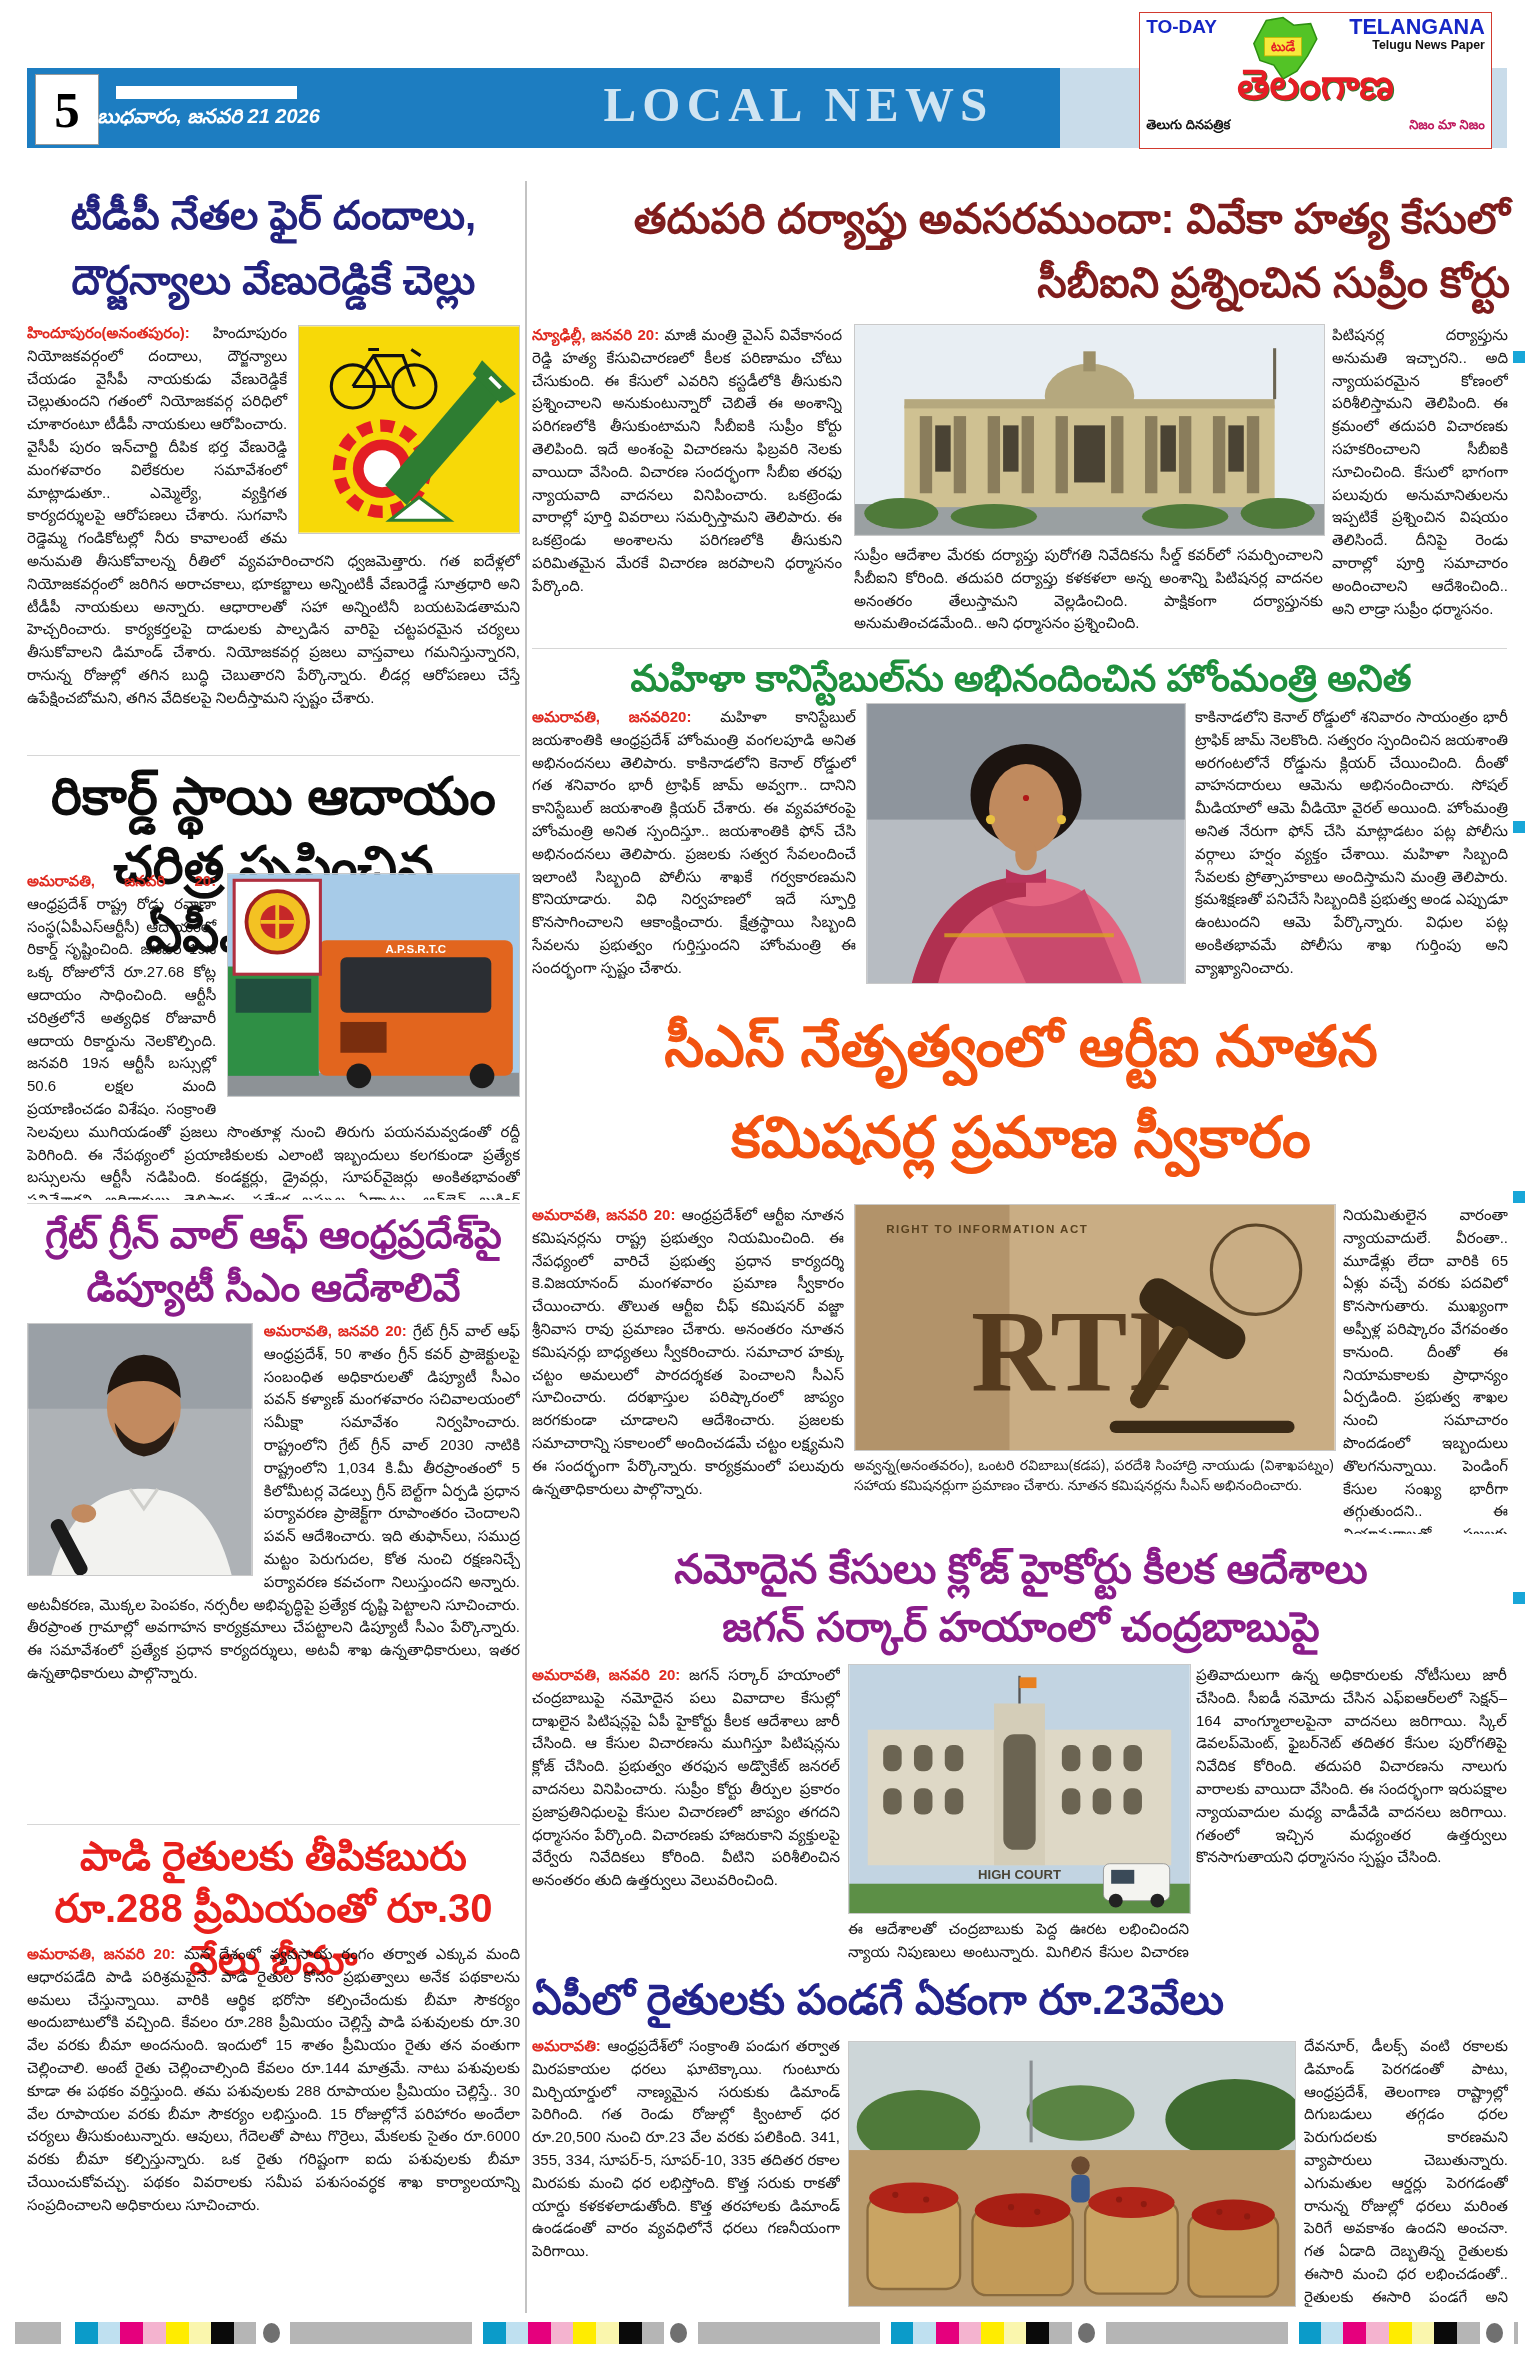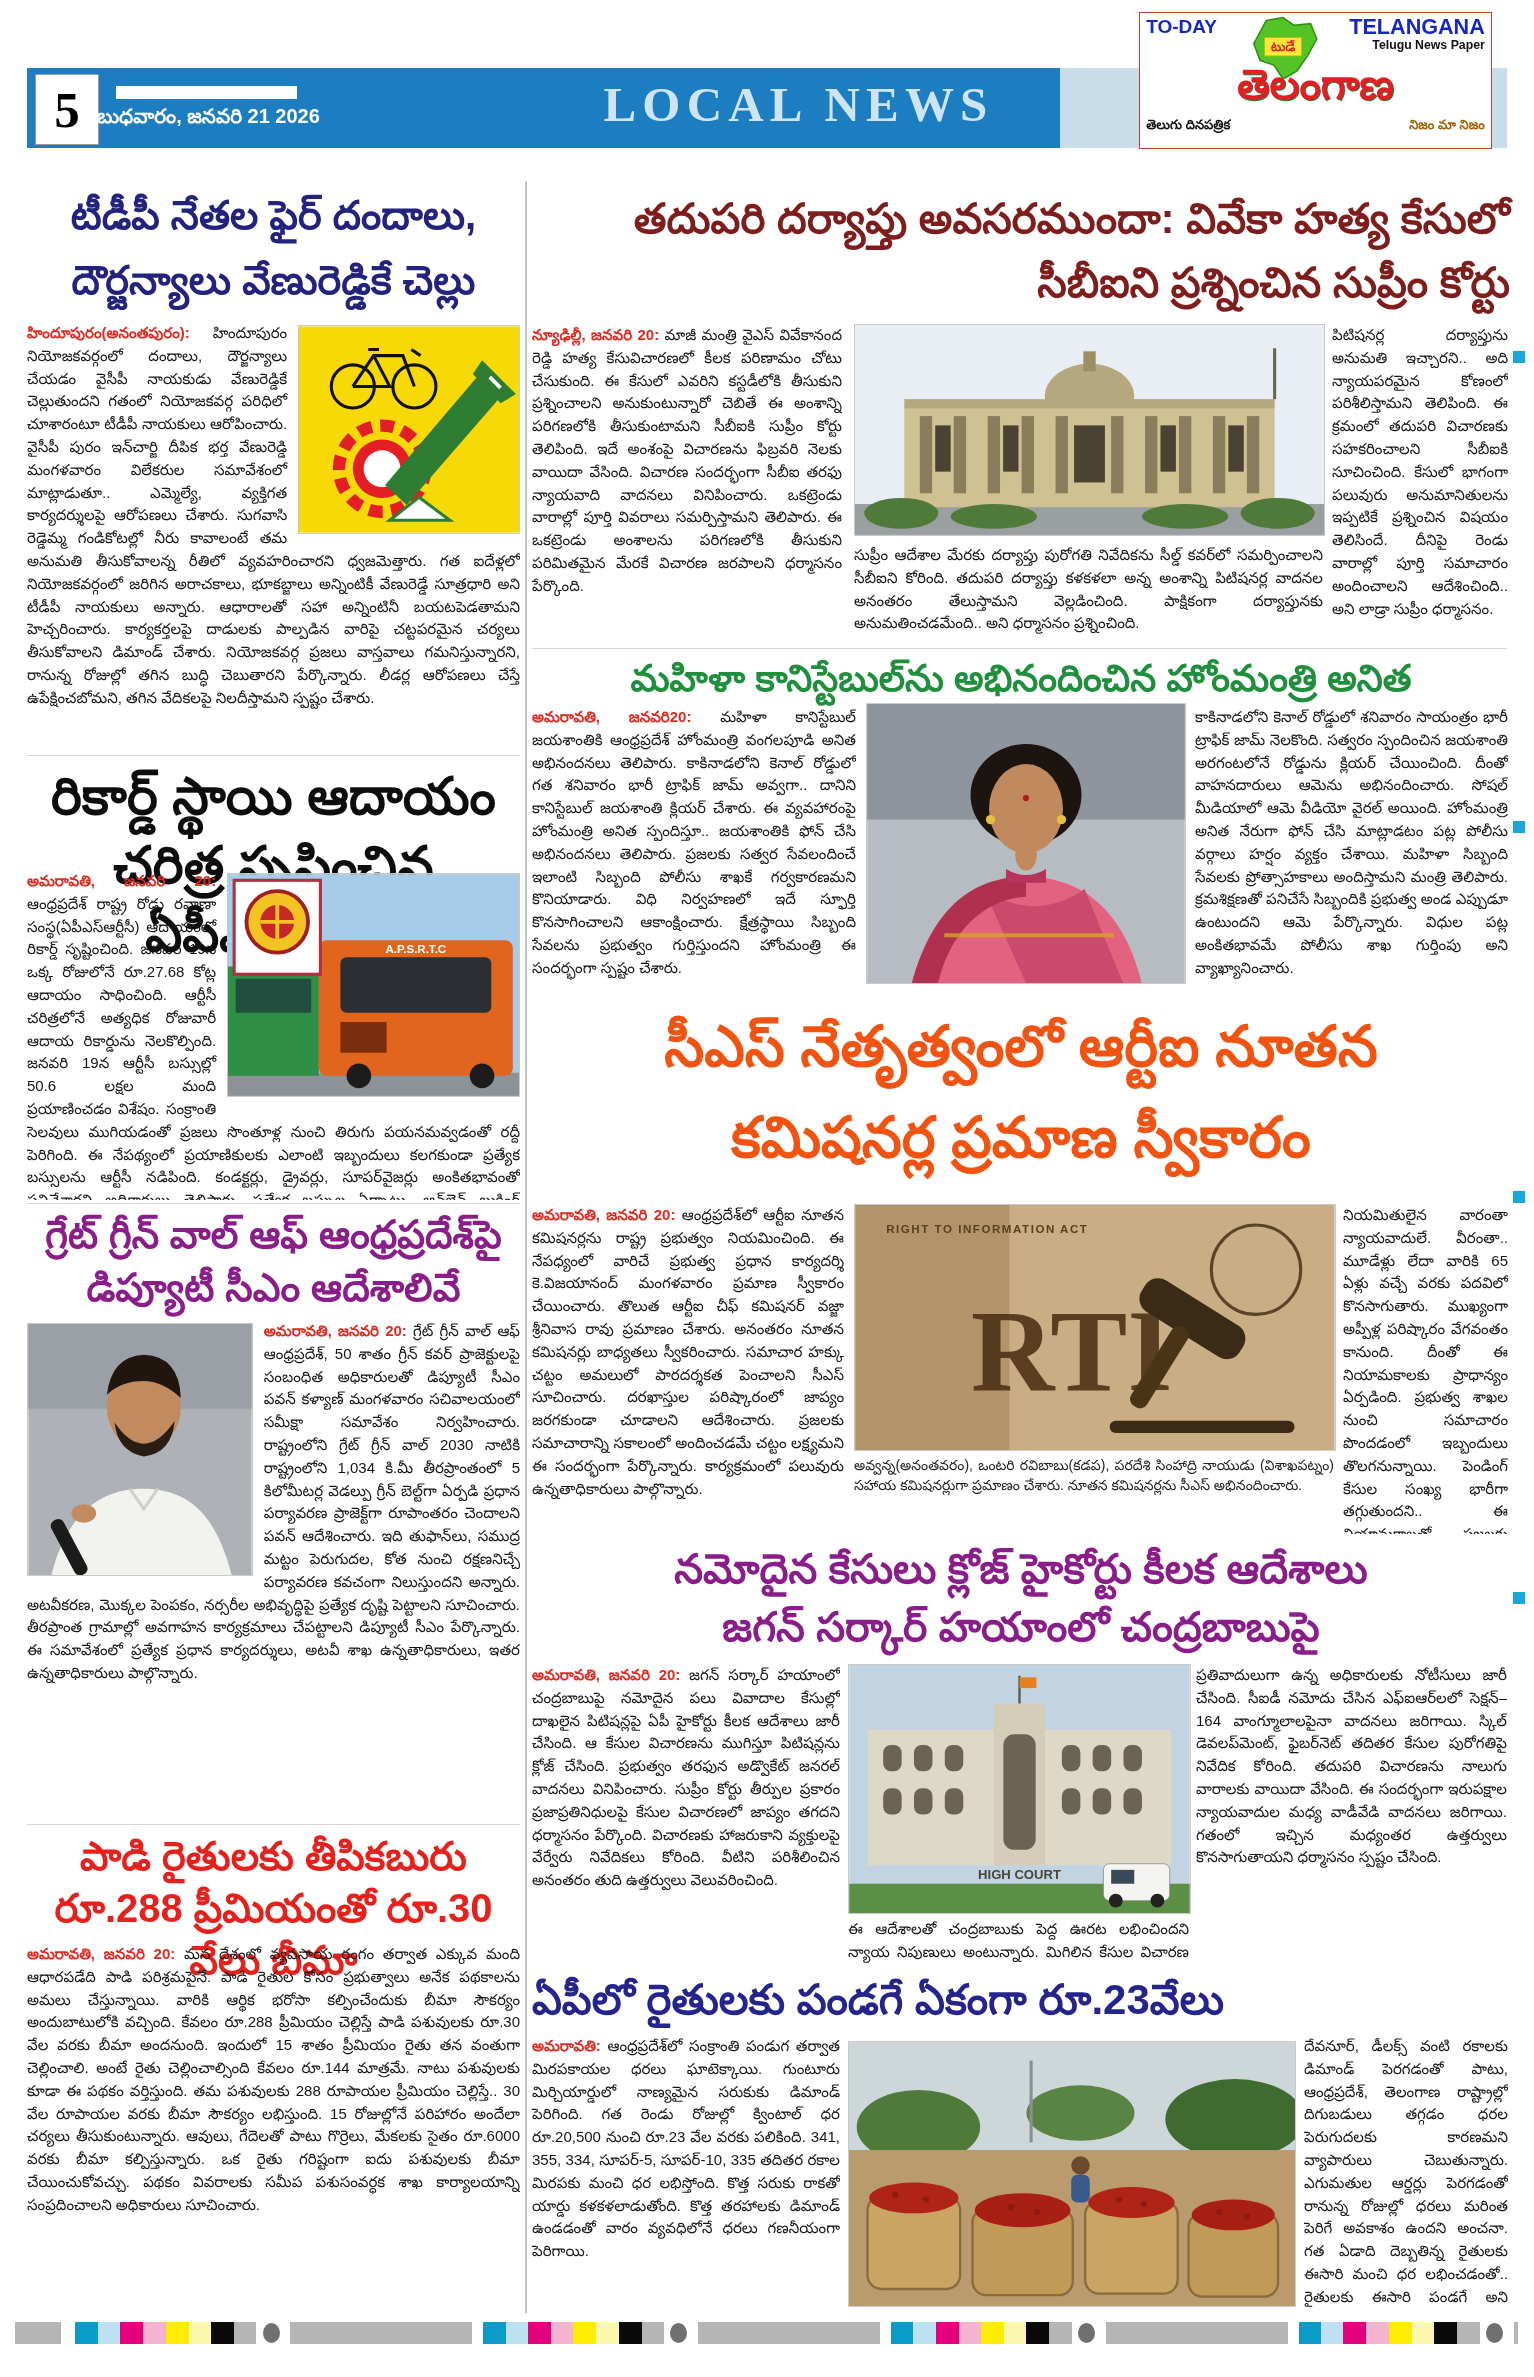--- a/index.html
+++ b/index.html
@@ -7,35 +7,35 @@
         font-family:"Liberation Sans",sans-serif;color:#111;}
   .abs{position:absolute;}
   
   .hdr-light{position:absolute;left:27px;top:68px;width:1480px;height:80px;background:#c9dcea;}
   .hdr-blue{position:absolute;left:27px;top:68px;width:1033px;height:80px;background:#1d7dc1;}
   .pagenum-box{position:absolute;left:35px;top:74px;width:62px;height:69px;background:#fff;
                border:1.5px solid #9a9a9a;display:flex;align-items:center;justify-content:center;}
   .pagenum{font-family:"Liberation Serif",serif;font-weight:bold;font-size:51px;color:#000;}
   .hdr-strip{position:absolute;left:116px;top:86px;width:181px;height:13px;background:#fff;}
   .hdr-date{position:absolute;left:93px;top:105px;width:231px;text-align:center;color:#fff;
-            font-weight:bold;font-size:20px;}
+            font-weight:bold;font-size:20px;font-style:italic;}
   .local-news{position:absolute;left:540px;top:76px;width:517px;text-align:center;
               font-family:"Liberation Serif",serif;font-size:49px;letter-spacing:6.2px;
               color:#cfe4f2;font-weight:bold;}
   .logo-box{position:absolute;left:1139px;top:12.3px;width:353px;height:137px;background:#fff;
             border:1.5px solid #d23a2e;box-sizing:border-box;padding:3.1px 6.2px;}
   .logo-row{display:flex;justify-content:space-between;align-items:flex-start;}
   .logo-today{color:#1526c6;font-weight:bold;font-size:19px;}
   .logo-tg{color:#1526c6;font-weight:bold;font-size:21.6px;text-align:right;line-height:1;}
   .logo-sub{color:#111;font-weight:bold;font-size:12.3px;text-align:right;}
   .logo-script{color:#e51d25;font-weight:bold;font-size:42px;text-align:center;margin-top:-21.6px;
                text-shadow:0.8px 0.8px 0 #2e7d32;}
   .logo-bot{display:flex;justify-content:space-between;font-size:13px;margin-top:-1.5px;}
   .logo-bot-l{color:#111;font-weight:bold;}
-  .logo-bot-r{color:#a16207;font-weight:bold;}
+  .logo-bot-r{color:#be185d;font-weight:bold;}
   
   .headline{position:absolute;font-weight:bold;text-align:center;line-height:1.45;}
   .hl-navy{color:#23237f;} .hl-black{color:#0d0d0d;} .hl-purple{color:#8a1d8a;}
   .hl-red{color:#e8201c;} .hl-teal{color:#7f1d1d;text-align:right;} .hl-green{color:#1f8f3d;}
   .hl-orange{color:#f25310;} .hl-navy2{color:#24248c;}
   
   .body-text{font-size:15px;line-height:1.52;text-align:justify;color:#141414;overflow:hidden;}
   .dateline{color:#e02a20;font-weight:bold;}
   .img-r{float:right;margin:3.1px 0 6.2px 10.8px;}
   .img-l{float:left;margin:3.1px 10.8px 6.2px 0;}

